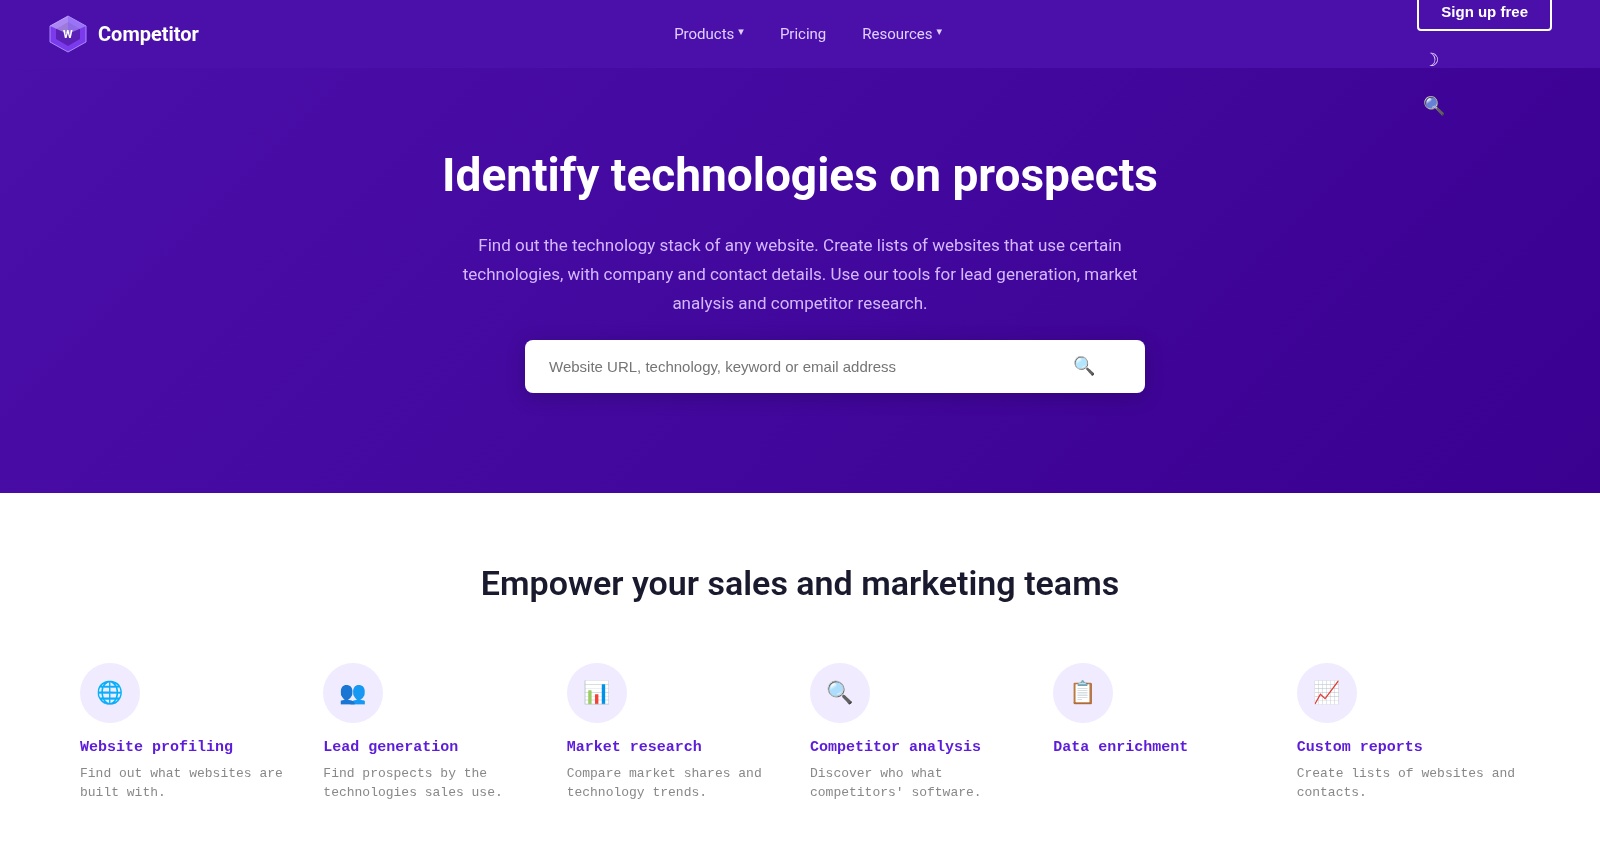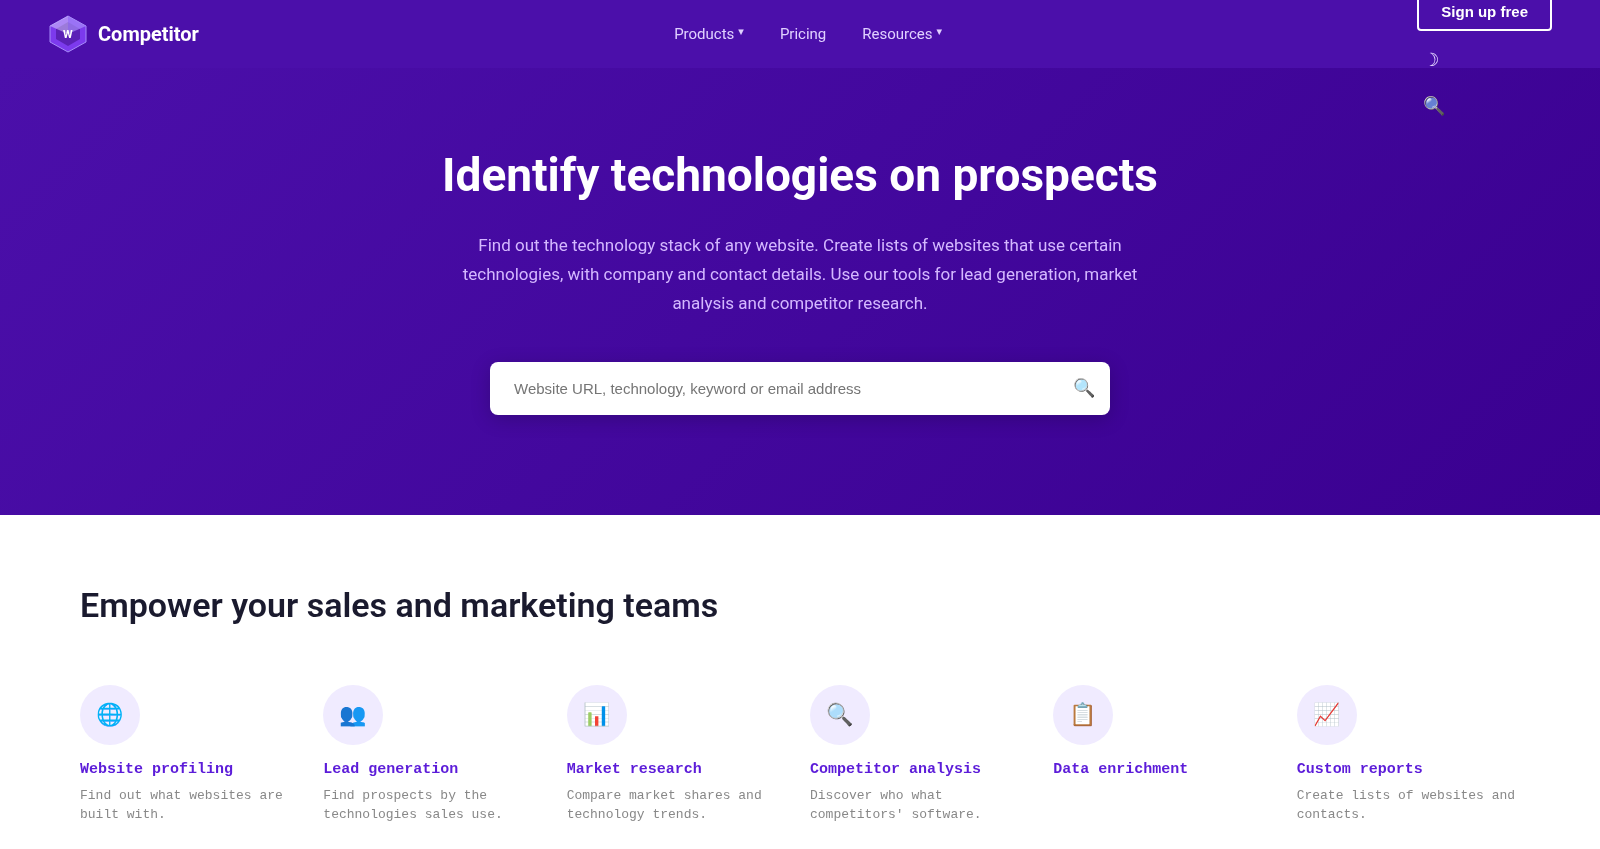--- a/index.html
+++ b/index.html
@@ -86,56 +86,57 @@
       font-size: 46px;
       font-weight: 700;
       margin-bottom: 28px;
       line-height: 1.2;
     }
     .hero-subtitle {
       color: #d4b8ff;
       font-size: 17px;
       line-height: 1.7;
       max-width: 680px;
-      margin: 0 auto 44px;
+      margin: 0 auto 22px;
     }
     .hero-search {
       max-width: 620px;
       margin: 0 auto;
       position: relative;
     }
     .hero-search input {
       width: 100%;
       padding: 18px 76px 18px 24px;
       border-radius: 8px;
       border: none;
       font-size: 15px;
       color: #555;
       outline: none;
       box-shadow: 0 4px 20px rgba(0,0,0,0.2);
+      margin-left: 35px;
     }
     .hero-search-btn {
       position: absolute;
       right: 14px;
       top: 50%;
       transform: translateY(-50%);
       background: none;
       border: none;
       cursor: pointer;
       color: #888;
       font-size: 18px;
     }
 
     
     .features {
       padding: 70px 80px 60px;
       background: #fff;
     }
     .features-title {
-      text-align: left;
+      text-align: center;
       font-size: 34px;
       font-weight: 600;
       color: #1a1a2e;
       margin-bottom: 60px;
     }
     .features-grid {
       display: grid;
       grid-template-columns: repeat(6, 1fr);
       gap: 0 20px;
       row-gap: 50px;

